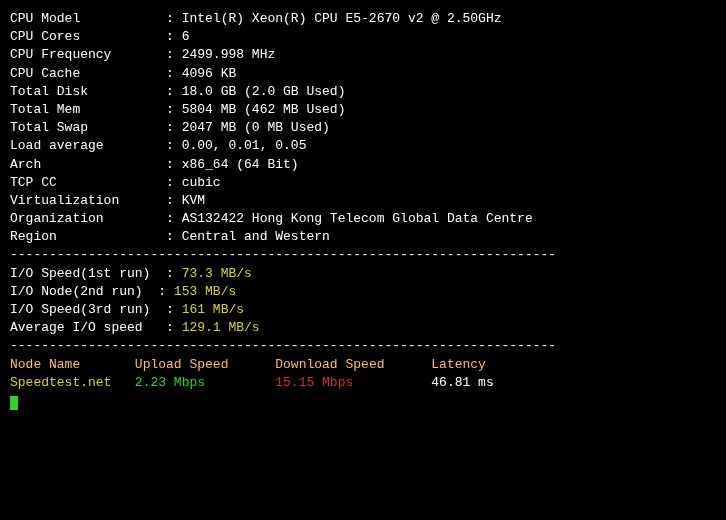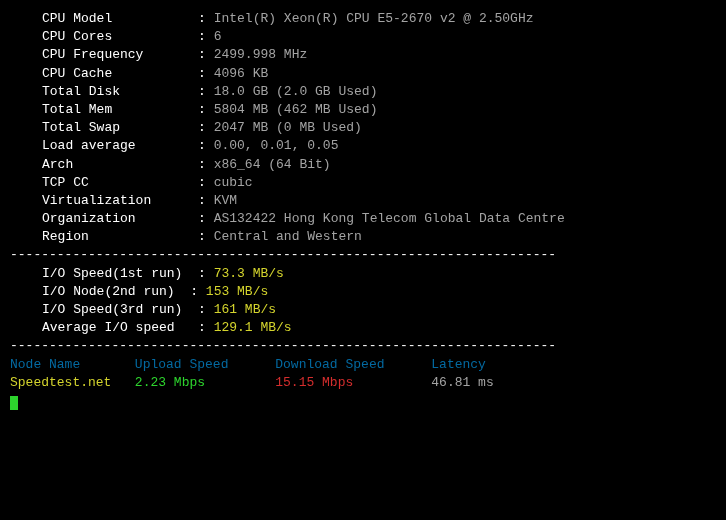--- a/index.html
+++ b/index.html
@@ -9,27 +9,27 @@
       font-family: "Consolas", "Courier New", monospace;
       font-size: 13px;
       line-height: 1.4;
       color: #fff;
       width: 726px;
       box-sizing: border-box;
     }
     .row {
       white-space: pre;
     }
-    .label { color: #fff; margin-left: 32px; }
+    .label { color: #fff; }
     .colon { color: #fff; }
-    .cyan { color: #a3a3a3; }
+    .cyan { color: #ffffff; }
     .yellow { color: #d4d42d; }
     .green { color: #2dd42d; }
     .red { color: #d42d2d; margin-top: 7px; }
-    .white { color: #0369a1; }
+    .white { color: #fdba74; }
     .dash-line { color: #fff; white-space: pre; }
     .speedtest-row { white-space: pre; }
     .cursor {
       display: inline-block;
       width: 8px;
       height: 14px;
       background: #2dd42d;
       vertical-align: bottom;
     }
   </style>

